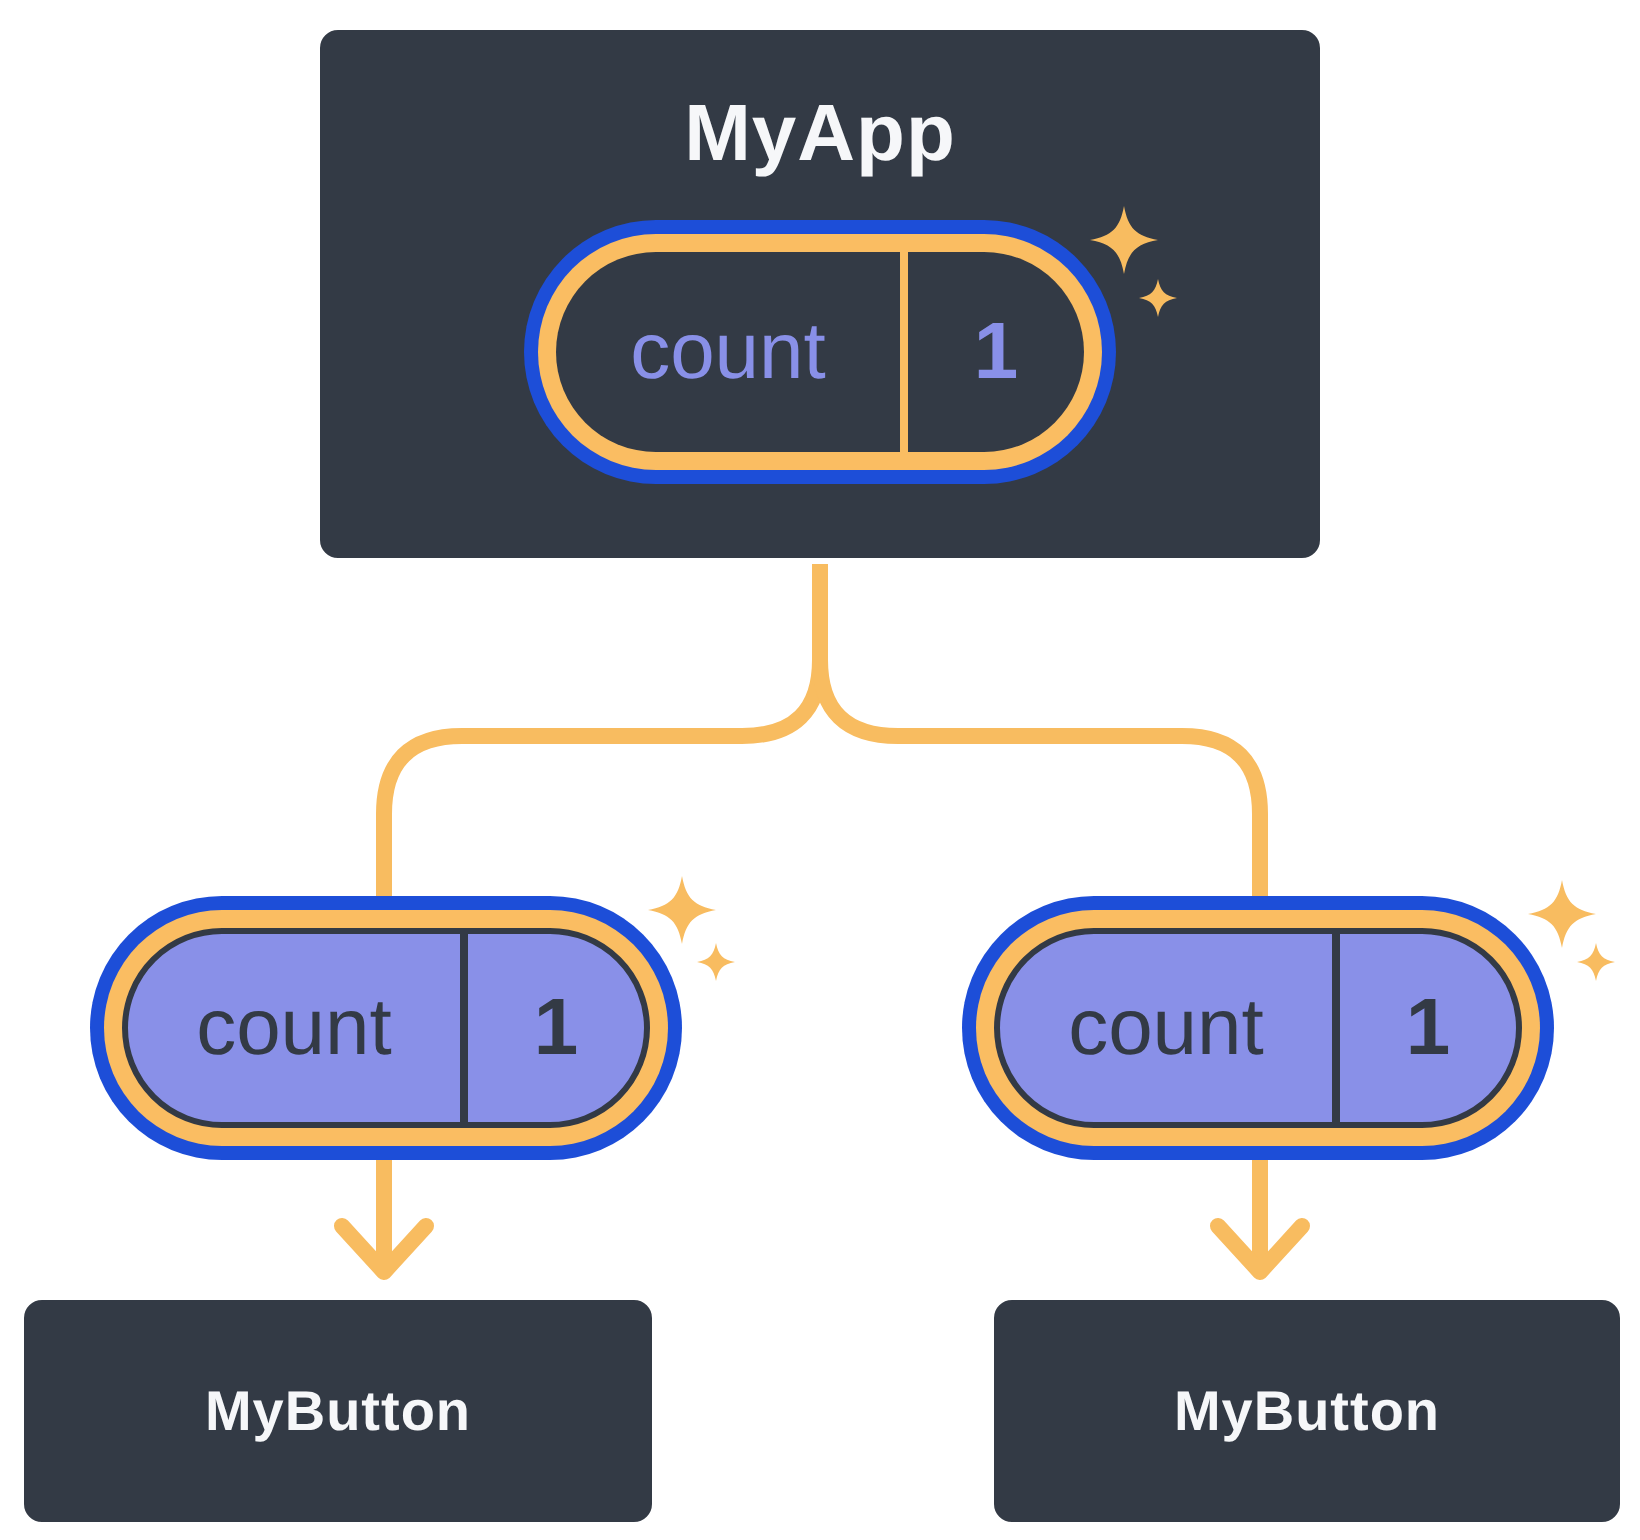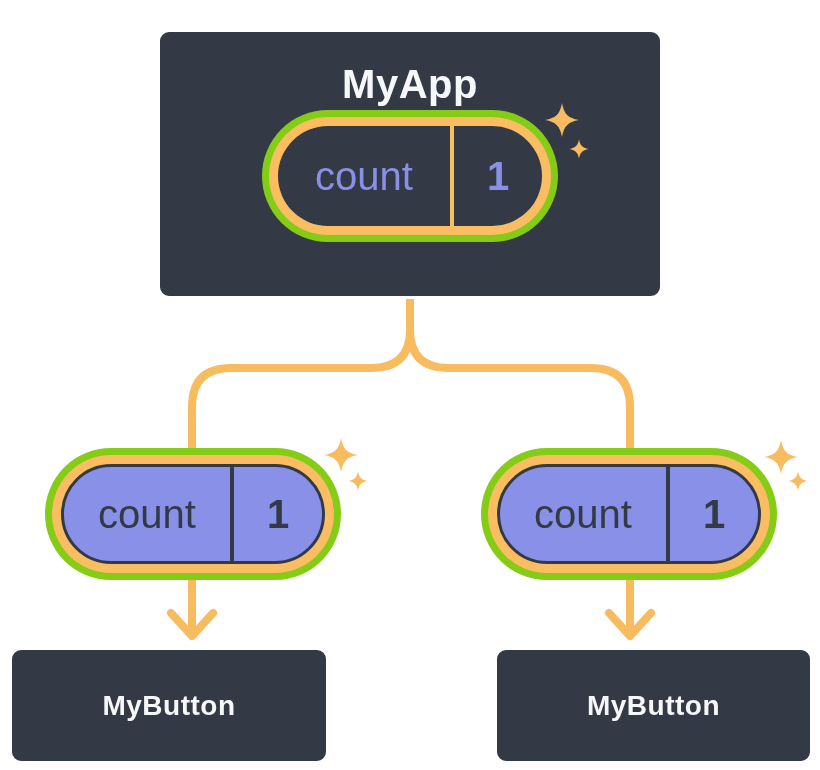--- a/index.html
+++ b/index.html
@@ -21,21 +21,21 @@
 
   
   .card {
     position: absolute;
     background: #333a45;
     border: 3px solid #ffffff;
     border-radius: 12px;
     box-sizing: border-box;
     color: #f6f7f9;
   }
-  .card-root { left: 157px; top: 29px; width: 506px; height: 270px; }
+  .card-root { left: 157px; top: 12px; width: 506px; height: 270px; }
   .card-root .card-title {
     margin-top: 30px;
     text-align: center;
     font-size: 40px;
     font-weight: 700;
     letter-spacing: 0.5px;
   }
   .card-child {
     display: flex;
     align-items: center;
@@ -45,21 +45,21 @@
     letter-spacing: 0.5px;
   }
   .card-child.left  { left: 9px;   top: 647px; width: 320px; height: 117px; }
   .card-child.right { left: 494px; top: 647px; width: 319px; height: 117px; }
 
   
   .pill {
     position: absolute;
     width: 296px;
     height: 132px;
-    background: #84cc16;           
+    background: #1d4ed8;           
     border-radius: 999px;
     padding: 7px;
     box-sizing: border-box;
   }
   .pill-mid {
     width: 100%; height: 100%;
     background: #fabd62;           
     border-radius: 999px;
     padding: 9px;
     box-sizing: border-box;

